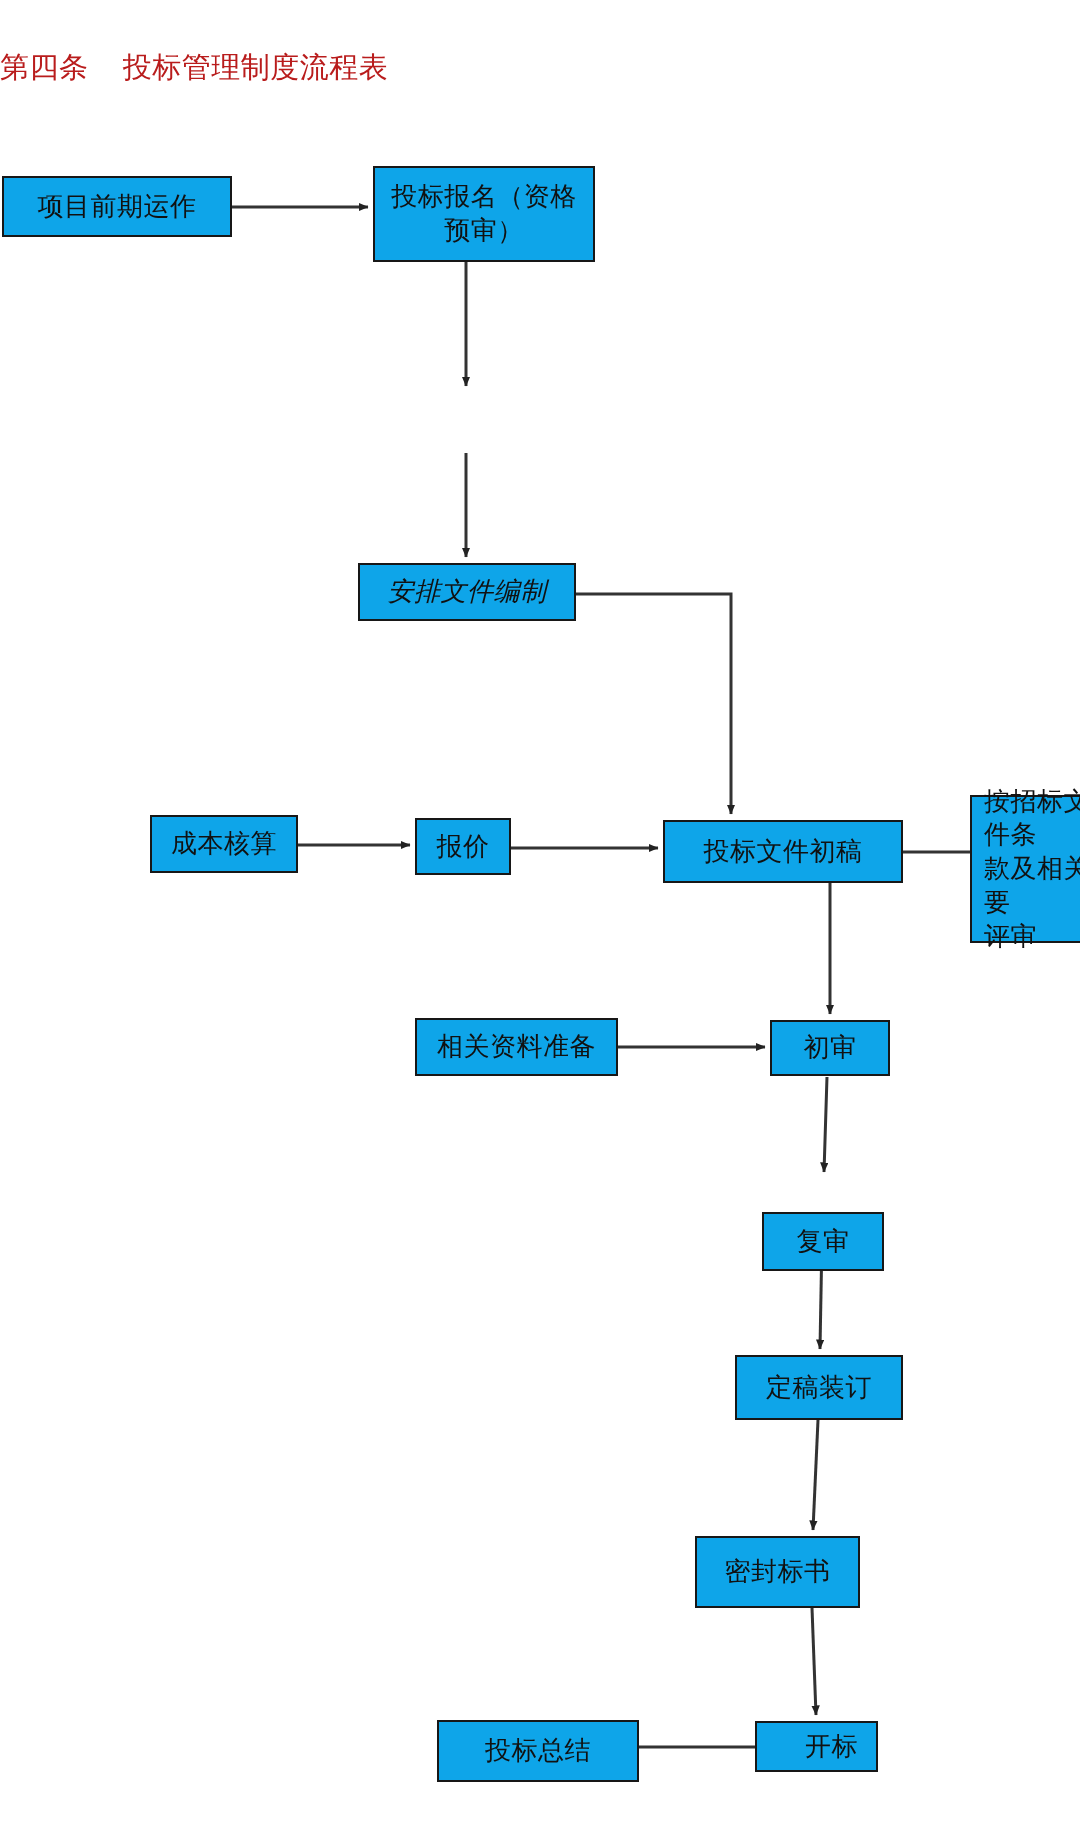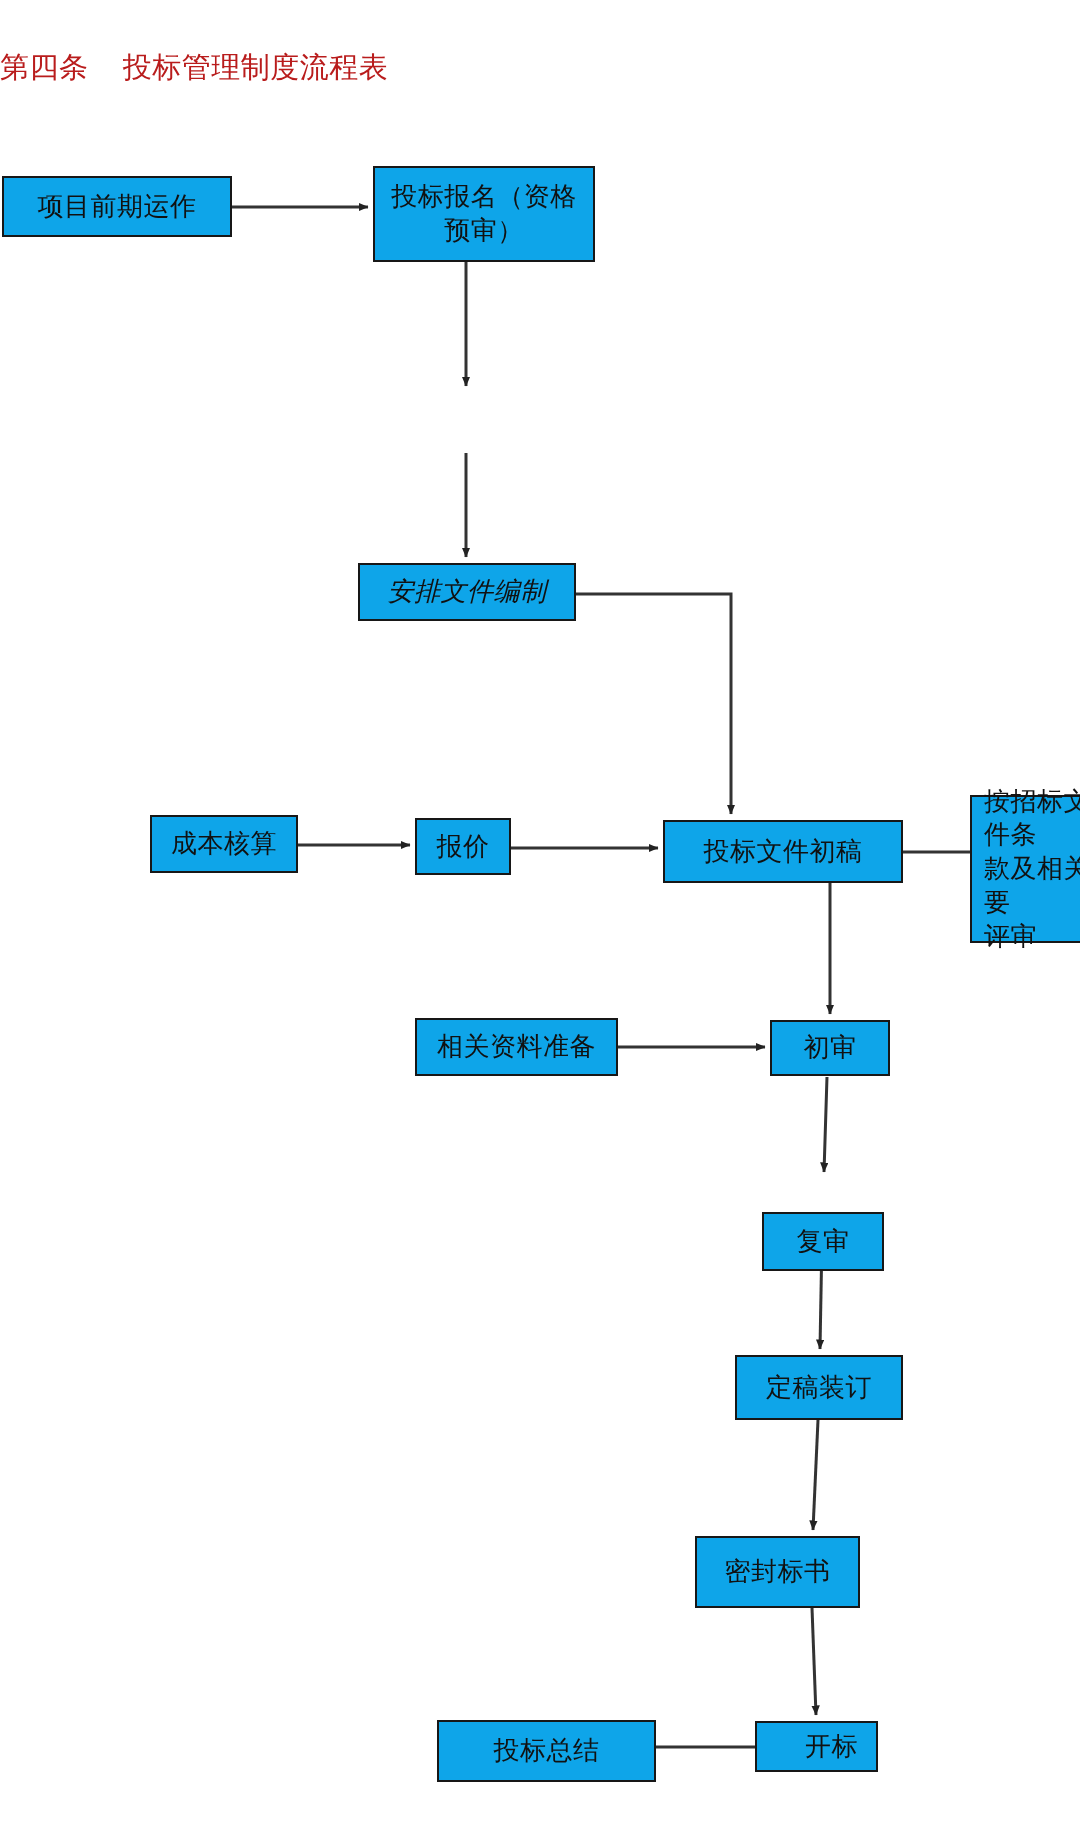--- a/index.html
+++ b/index.html
@@ -110,16 +110,16 @@
   <div class="node" id="n6" style="left: 415px; top: 818px; width: 96px; height: 57px;"><span>报价</span></div>
   <div class="node" id="n7" style="left: 663px; top: 820px; width: 240px; height: 63px;"><span>投标文件初稿</span></div>
   <div class="node leftalign" id="n8" style="left: 970px; top: 795px; width: 150px; height: 148px;"><span>按招标文件条
 款及相关要
 评审</span></div>
   <div class="node" id="n9" style="left: 415px; top: 1018px; width: 203px; height: 58px;"><span>相关资料准备</span></div>
   <div class="node" id="n10" style="left: 770px; top: 1020px; width: 120px; height: 56px;"><span>初审</span></div>
   <div class="node" id="n11" style="left: 762px; top: 1178px; width: 122px; height: 59px; margin-top: 34px;"><span>复审</span></div>
   <div class="node" id="n12" style="left: 735px; top: 1355px; width: 168px; height: 65px;"><span>定稿装订</span></div>
   <div class="node" id="n13" style="left: 695px; top: 1536px; width: 165px; height: 72px;"><span>密封标书</span></div>
-  <div class="node" id="n14" style="left: 437px; top: 1720px; width: 219px; height: 62px; text-align: center;"><span>投标总结</span></div>
+  <div class="node" id="n14" style="left: 437px; top: 1720px; width: 202px; height: 62px; text-align: center;"><span>投标总结</span></div>
   <div class="node" id="n15" style="left: 755px; top: 1721px; width: 123px; height: 51px; padding-left: 36px;"><span>开标</span></div>
 
 </div>
 
 </body></html>

